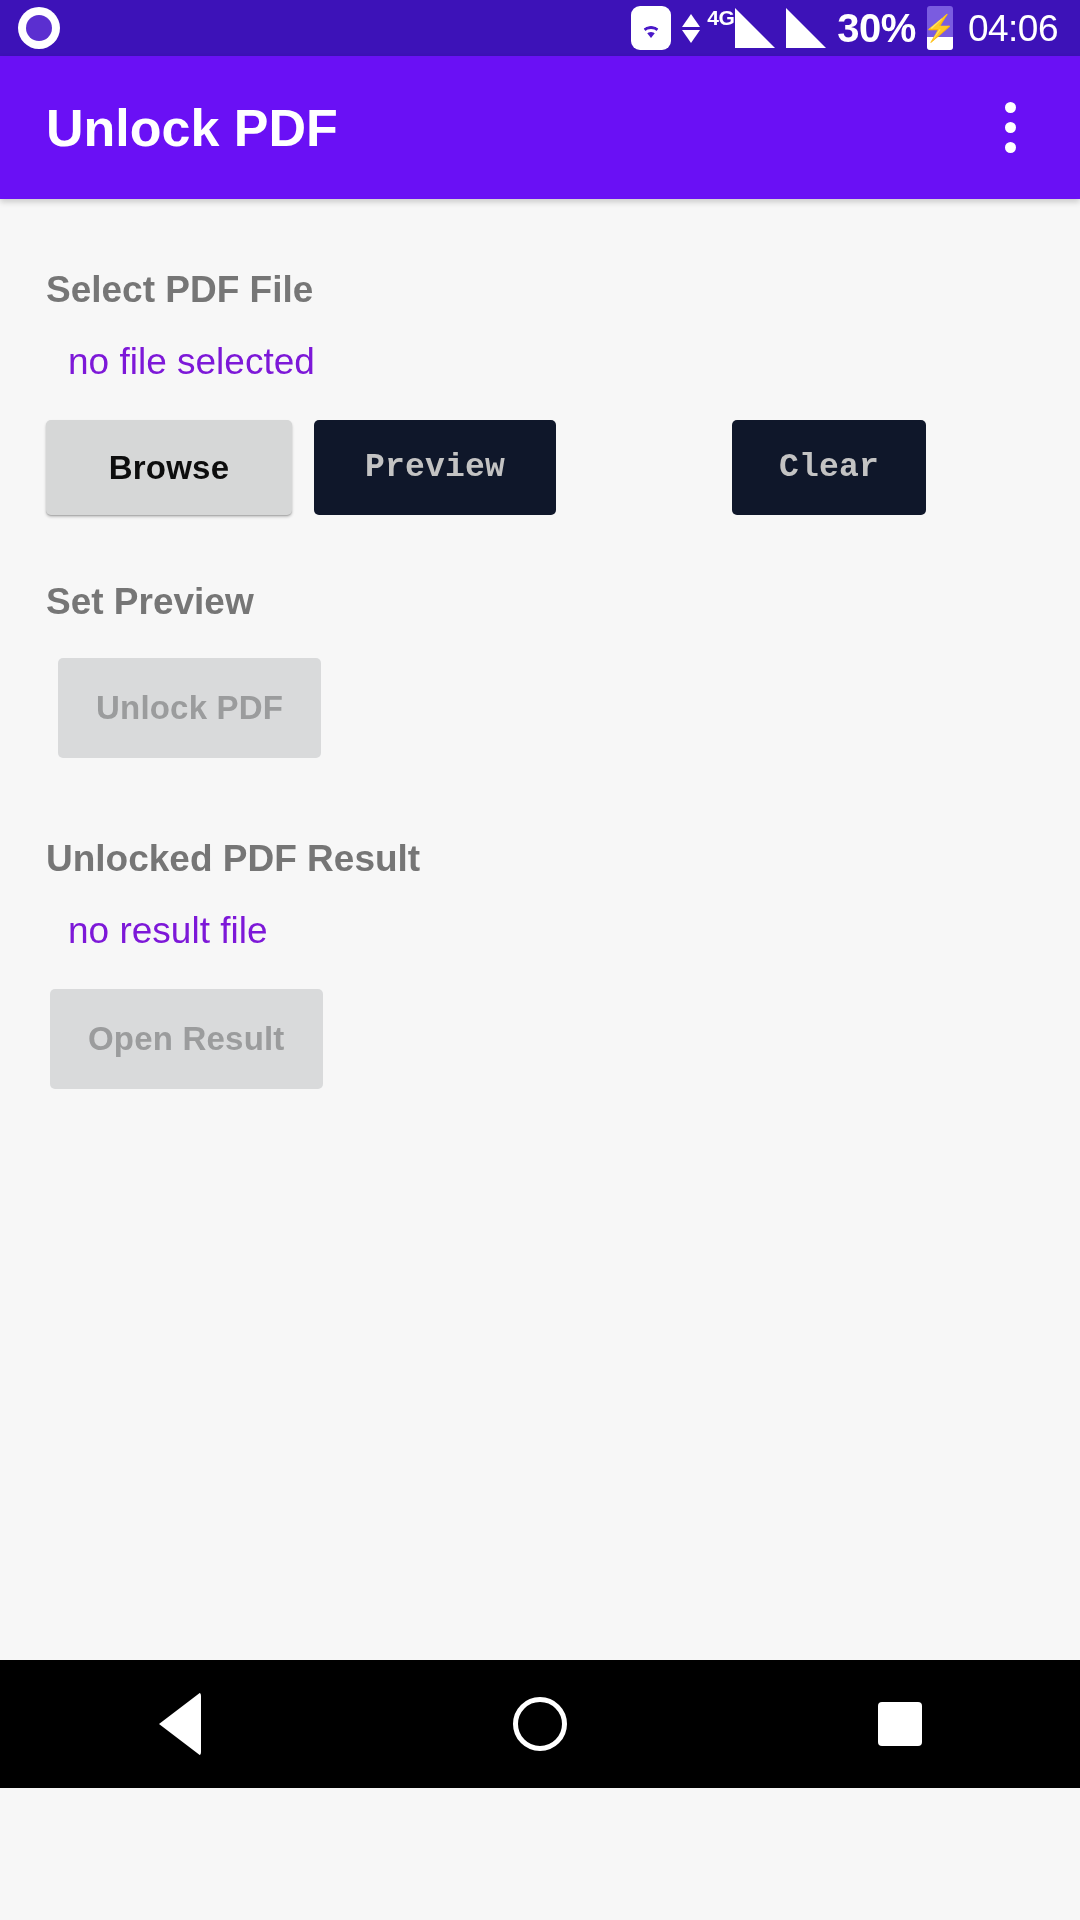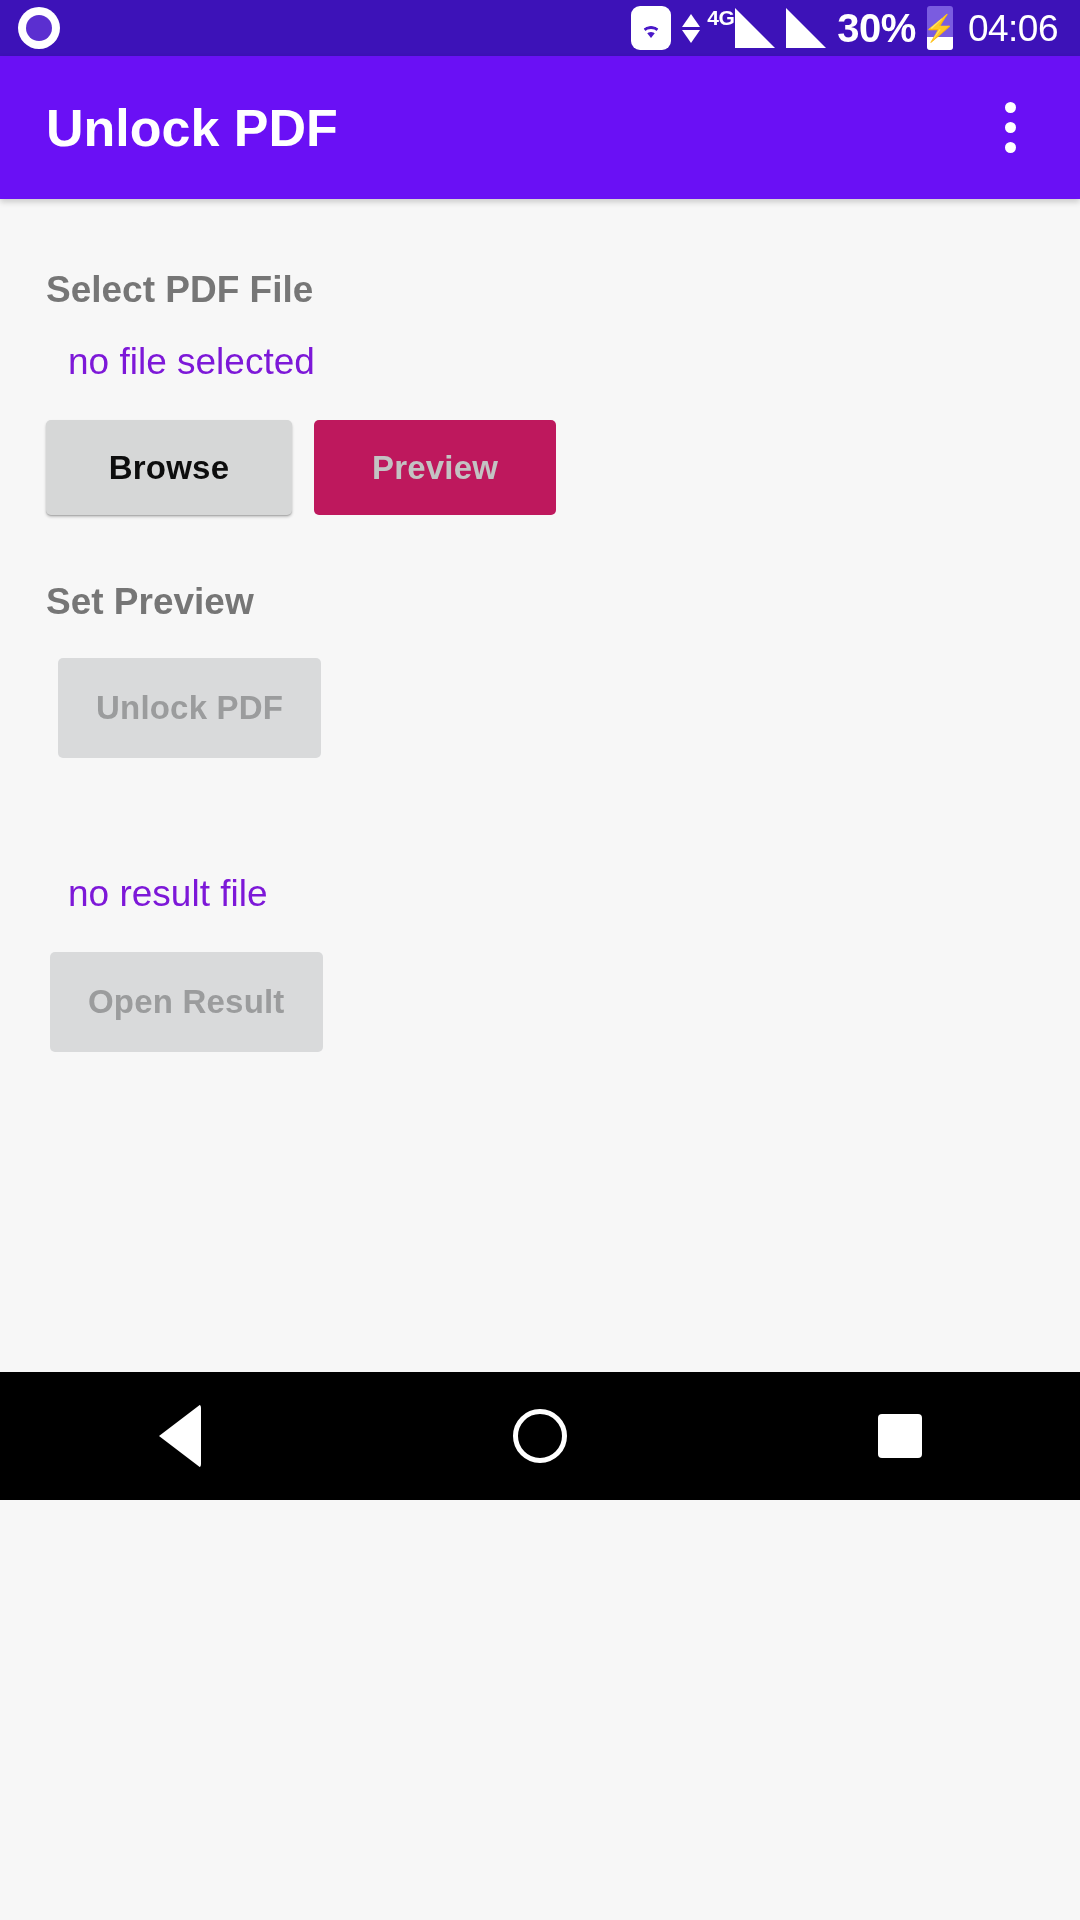--- a/index.html
+++ b/index.html
@@ -9,21 +9,21 @@
   body {
     width: 1080px;
     height: 1920px;
     overflow: hidden;
     font-family: "Liberation Sans", sans-serif;
     background: #f7f7f7;
   }
   .phone {
     position: relative;
     width: 1080px;
-    height: 1500px;
+    height: 1788px;
     display: flex;
     flex-direction: column;
     background: #f7f7f7;
   }
 
   
   .status-bar {
     height: 56px;
     background: #3d12b8;
     display: flex;
@@ -238,24 +238,25 @@
     letter-spacing: 0.2px;
     white-space: nowrap;
   }
   .mbtn.enabled {
     background: #d6d7d7;
     color: #0d0d0d;
     box-shadow: 0 2px 3px rgba(0,0,0,0.22), 0 1px 1px rgba(0,0,0,0.14);
     cursor: pointer;
   }
   .mbtn.disabled-flat {
-    background: #be185d;
+    background: #0f172a;
     color: #c3c3c3;
     box-shadow: none;
     cursor: default;
+    font-family: Liberation Mono, monospace;
   }
   .mbtn.disabled-grey {
     background: #d9dadb;
     color: #9b9c9d;
     box-shadow: none;
     cursor: default;
   }
 
   
   .sp-head-1 { height: 72px; }
@@ -366,36 +367,38 @@
     <div class="sp-head-1"></div>
 
     <div>
       <div class="section-title">Select PDF File</div>
       <div class="sp-title-status"></div>
       <div class="status-line">no file selected</div>
       <div class="sp-status-btns"></div>
       <div class="btn-row">
         <button class="mbtn enabled" style="min-width:246px;">Browse</button>
         <button class="mbtn disabled-flat" style="min-width:242px; margin-left:22px;">Preview</button>
+        <button class="mbtn disabled-flat" style="min-width:194px; margin-left:176px;">Clear</button>
       </div>
     </div>
 
     <div class="sp-btns-head"></div>
 
     <div>
       <div class="section-title">Set Preview</div>
       <div class="sp-head-btn"></div>
       <div class="btn-row">
         <button class="mbtn disabled-grey" style="min-width:216px; margin-left:12px; height:100px;">Unlock PDF</button>
       </div>
     </div>
 
     <div class="sp-btn-head2"></div>
 
     <div>
+      <div class="section-title">Unlocked PDF Result</div>
       <div class="sp-title-status"></div>
       <div class="status-line">no result file</div>
       <div class="sp-status-btns"></div>
       <div class="btn-row">
         <button class="mbtn disabled-grey" style="min-width:226px; margin-left:4px; height:100px;">Open Result</button>
       </div>
     </div>
 
   </div>
 

